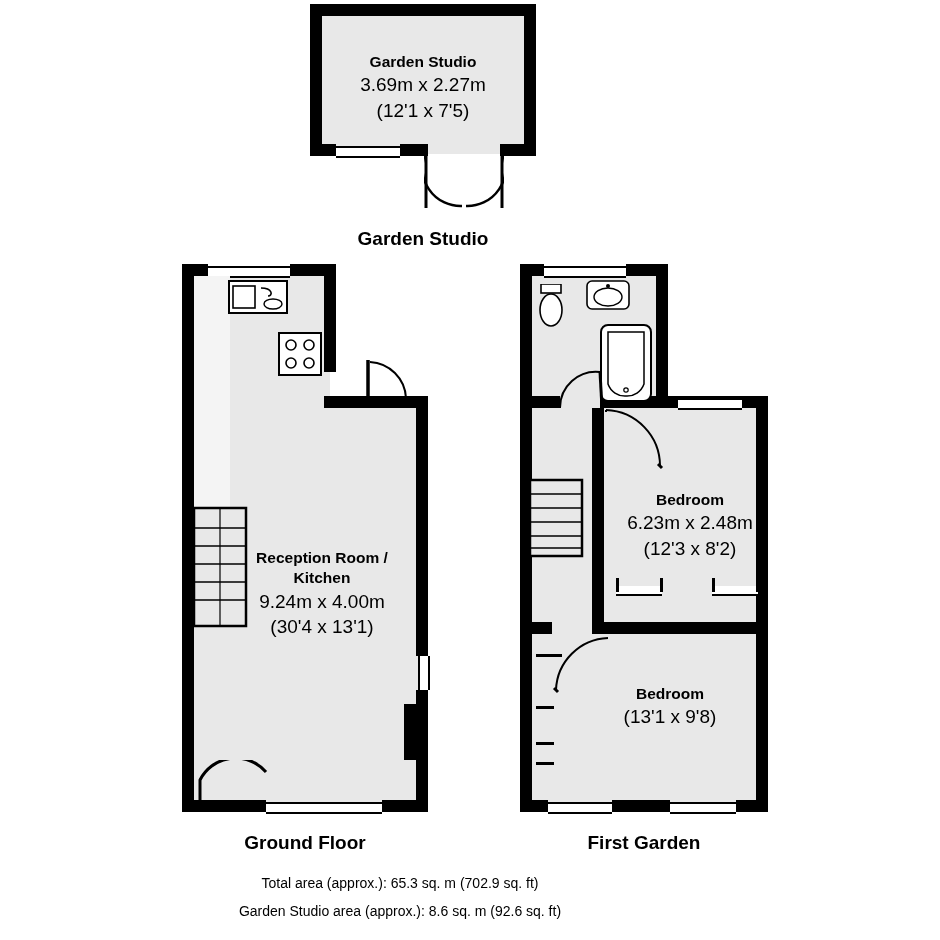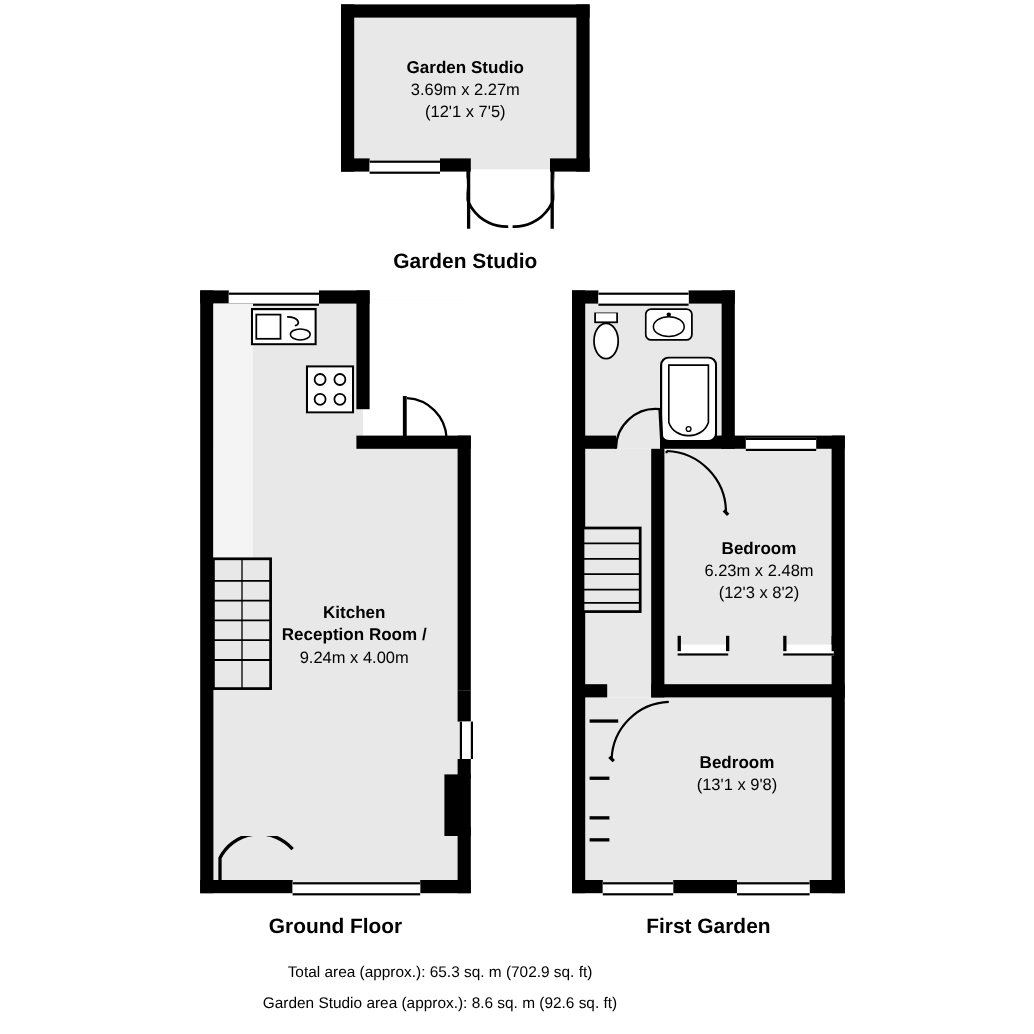--- a/index.html
+++ b/index.html
@@ -59,21 +59,21 @@
     color: #000000;
     white-space: nowrap;
   }
   .room-label .nm {
     font-weight: bold;
     font-size: 15.5px;
     display: block;
   }
   .room-label .dim {
     display: block;
-    font-size: 15px;
+    font-size: 19px;
   }
   .plan-title {
     position: absolute;
     text-align: center;
     font-weight: bold;
     font-size: 19px;
     white-space: nowrap;
   }
   .total-line {
     position: absolute;
@@ -197,23 +197,24 @@
         <line x1="2" y1="22" x2="54" y2="22" stroke="#000" stroke-width="1.6"></line>
         <line x1="2" y1="40" x2="54" y2="40" stroke="#000" stroke-width="1.6"></line>
         <line x1="2" y1="58" x2="54" y2="58" stroke="#000" stroke-width="1.6"></line>
         <line x1="2" y1="76" x2="54" y2="76" stroke="#000" stroke-width="1.6"></line>
         <line x1="2" y1="94" x2="54" y2="94" stroke="#000" stroke-width="1.6"></line>
         <line x1="28" y1="2" x2="28" y2="120" stroke="#000" stroke-width="1.2"></line>
       </svg>
     </div>
 
     <div class="room-label" style="left:222px; top:548px; width:200px;">
+      <span class="nm">Reception Room /</span>
       <span class="nm">Kitchen</span>
-      <span class="nm">Reception Room /</span>
       <span class="dim">9.24m x 4.00m</span>
+      <span class="dim">(30'4 x 13'1)</span>
     </div>
 
     <div class="plan-title" style="left:205px; top:832px; width:200px;">Ground Floor</div>
   </div>
 
   <div>
 
     <div class="floorfill" style="left:528px; top:272px; width:128px; height:136px;"></div>
     <div class="floorfill" style="left:528px; top:408px; width:238px; height:226px;"></div>
     <div class="floorfill" style="left:528px; top:634px; width:238px; height:170px;"></div>

